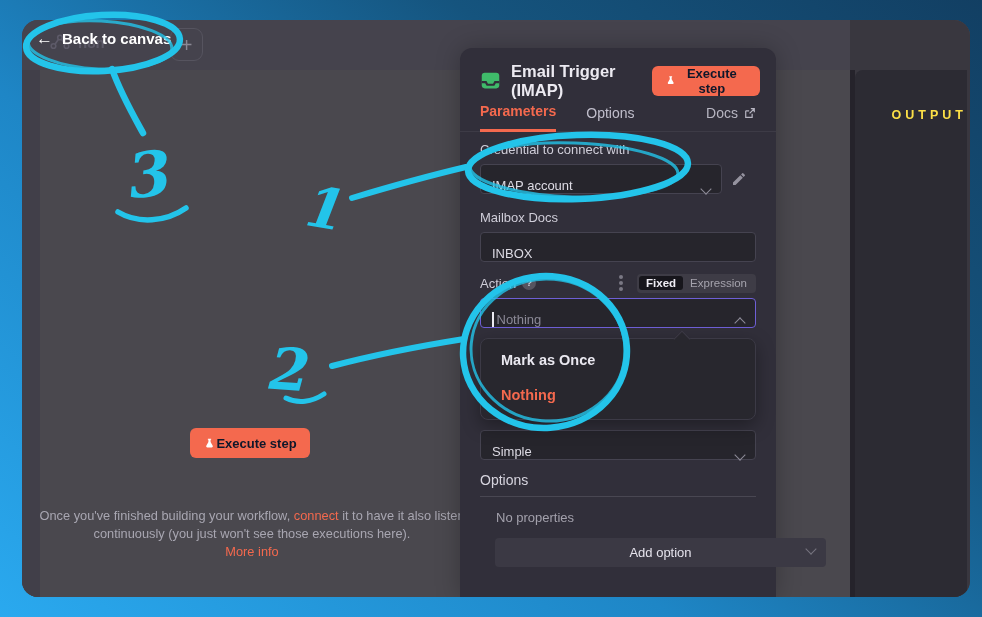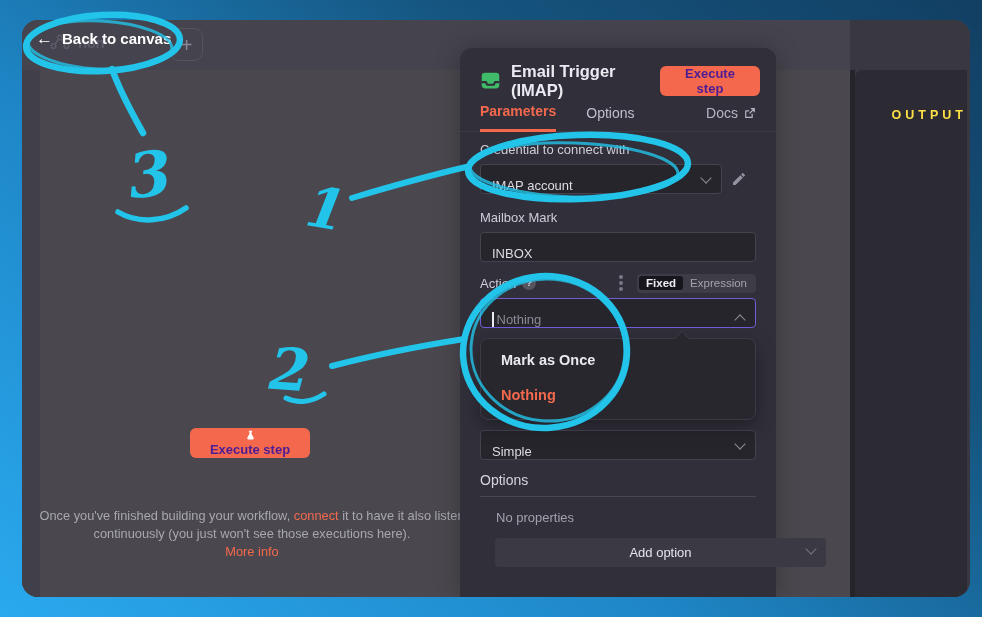--- a/index.html
+++ b/index.html
@@ -21,22 +21,22 @@
     border:1.5px solid #56545f; border-radius:9px; background:transparent; color:#8a8894;
     font-size:20px; line-height:28px; text-align:center; cursor:pointer; }
   .back-btn { position:absolute; left:14px; top:10px; display:flex; align-items:center; gap:9px;
     background:transparent; border:none; color:#fff; font-size:15px; font-weight:700; cursor:pointer;
     font-family:inherit; }
   .back-arrow { font-size:17px; line-height:1; }
   
   .canvas { position:absolute; left:0; top:50px; width:828px; height:527px; background:#4a484e; }
   .left-strip { position:absolute; left:0; top:0; width:18px; height:527px; background:#413f49; }
   .btn-orange { display:inline-flex; align-items:center; justify-content:center; gap:0;
-    background:#f4694e; color:#4c1d95; border:none; border-radius:6px; font-size:13px; font-weight:700;
-    cursor:pointer; font-family:inherit;flex-direction:column; }
+    background:#f4694e; color:#0f172a; border:none; border-radius:6px; font-size:13px; font-weight:700;
+    cursor:pointer; font-family:inherit; }
   .canvas-exec { position:absolute; left:168px; top:358px; width:120px; height:30px; }
   .trigger-note { position:absolute; left:8px; top:437px; width:444px; text-align:center;
     font-size:12.8px; line-height:17.5px; color:#a8a6b1; }
   .trigger-note .lnk { color:#f4694e; cursor:pointer; }
   .more-info { display:block; margin-top:1px; color:#f4694e; cursor:pointer; }
   
   .right-zone { position:absolute; left:828px; top:0; width:120px; height:577px; background:#39373f; }
   .panel-gap { position:absolute; left:828px; top:50px; width:5px; height:527px; background:#25232b; }
   .output-panel { position:absolute; left:833px; top:50px; width:112px; height:527px;
     background:#2c2b33; border-radius:8px 0 0 0; }
@@ -54,21 +54,21 @@
   .ndv-tabs { display:flex; align-items:flex-end; gap:30px; padding:0 20px; height:34px;
     border-bottom:1px solid #3d3b46; }
   .tab { font-size:14px; padding-bottom:10px; cursor:pointer; }
   .tab.active { color:#f4694e; font-weight:700; border-bottom:3px solid #f4694e; margin-bottom:-1px; }
   .tab.idle { color:#c0becb; }
   .docs { margin-left:auto; display:flex; align-items:center; gap:6px; color:#b7b5c1;
     font-size:14px; padding-bottom:10px; cursor:pointer; }
   .ndv-content { padding:10px 20px 0 20px; position:relative; }
   .field-label { font-size:13px; color:#cfcdd8; line-height:15px; margin-bottom:7px; display:flex; align-items:center; gap:6px; }
   .select-box { height:30px; background:#26252c; border:1px solid #454350; border-radius:4px;
-    display:flex; align-items:flex-start; padding:13px 11px; font-size:13px; color:#dddbe4; cursor:pointer; }
+    display:flex; align-items:flex-end; padding:0 11px; font-size:13px; color:#dddbe4; cursor:pointer; }
   .chev { width:8px; height:8px; border-right:1.8px solid #8e8c99; border-bottom:1.8px solid #8e8c99;
     transform:rotate(45deg); margin-left:auto; margin-top:-4px; flex:0 0 auto; }
   .chev.up { transform:rotate(-135deg); margin-top:4px; }
   .cred-row { display:flex; align-items:center; margin-bottom:16px; }
   .cred-row .select-box { flex:1; }
   .pencil-btn { width:34px; height:30px; display:flex; align-items:center; justify-content:center;
     background:transparent; border:none; cursor:pointer; }
   .mailbox-input { margin-bottom:12px; cursor:text; }
   .action-row { display:flex; align-items:center; height:18px; }
   .qmark { width:14px; height:14px; border-radius:50%; background:#56545f; color:#cfcdd8;
@@ -183,21 +183,21 @@
           <span>IMAP account</span>
           <span class="chev"></span>
         </div>
         <button class="pencil-btn">
           <svg width="16" height="16" viewBox="0 0 24 24">
             <path fill="#95939f" d="M3 17.2V21h3.8L17.8 10 14 6.2 3 17.2zM20.7 7.1a1 1 0 0 0 0-1.4l-2.4-2.4a1 1 0 0 0-1.4 0l-1.8 1.8 3.8 3.8 1.8-1.8z"></path>
           </svg>
         </button>
       </div>
 
-      <div class="field-label">Mailbox Mark</div>
+      <div class="field-label">Mailbox Docs</div>
       <div class="select-box mailbox-input">
         <span>INBOX</span>
       </div>
 
       <div class="action-row">
         <div class="field-label" style="margin-bottom:0">
           <span>Action</span>
           <span class="qmark">?</span>
         </div>
         <span class="dots-icon"></span>

